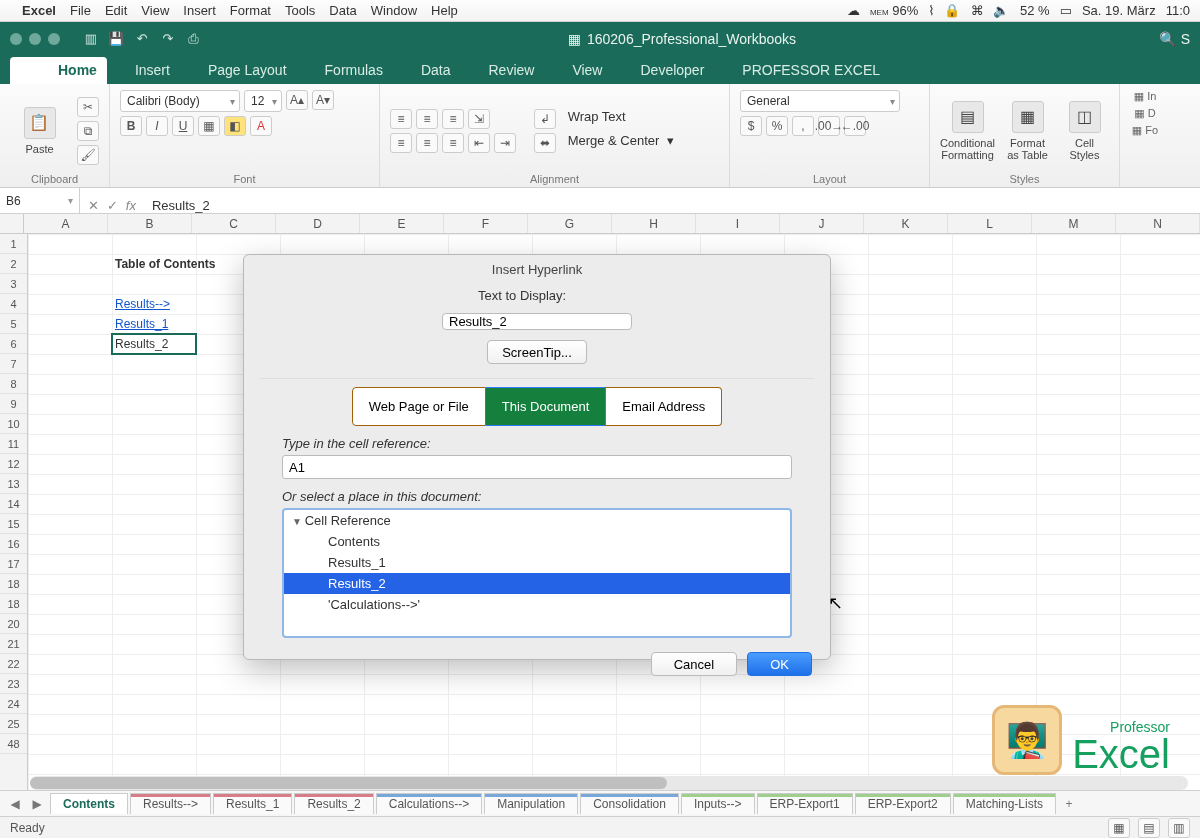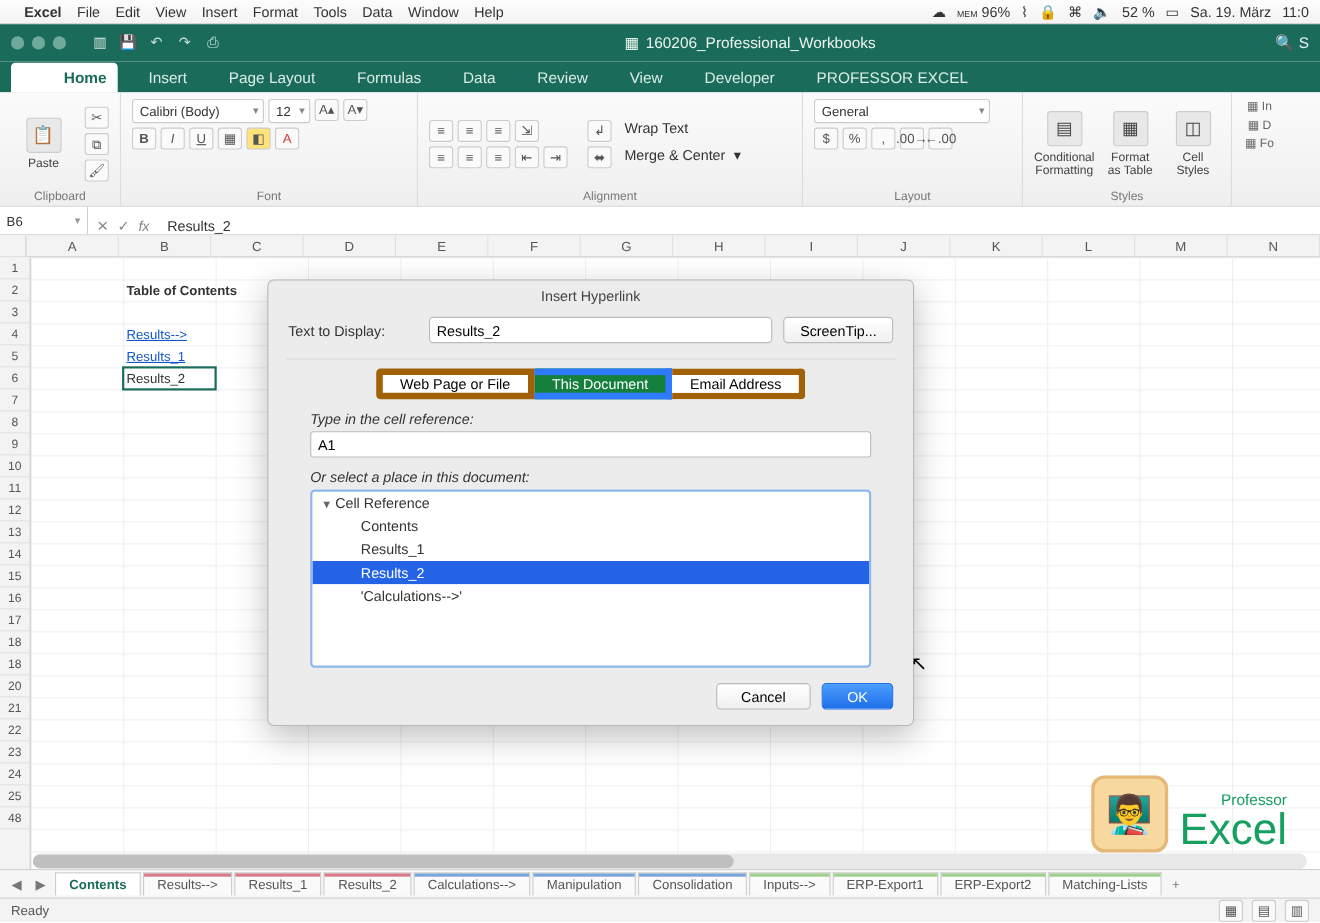--- a/index.html
+++ b/index.html
@@ -68,34 +68,34 @@
 .stab.active { background:#fff; color:#1a6b5a; font-weight:600; }
 .stab .bar { position:absolute; left:0; right:0; top:0; height:3px; }
 
 
 .statusbar { height:22px; background:#f3f3f3; border-top:1px solid #d0d0d0; display:flex; align-items:center; padding:0 10px; font-size:12px; color:#555; }
 .statusbar .right { margin-left:auto; display:flex; gap:8px; align-items:center; }
 
 
 .dialog { position:absolute; left:243px; top:254px; width:588px; height:406px; background:#ececec; border:1px solid #b8b8b8; border-radius:6px; box-shadow:0 10px 30px rgba(0,0,0,.25); display:flex; flex-direction:column; }
 .dialog-title { text-align:center; font-size:13px; padding:7px 0; color:#444; }
-.dlg-row { display:flex; align-items:center; gap:10px; padding:4px 18px; }
+.dlg-row { display:flex; align-items:center; gap:10px; padding:4px 18px;flex-direction:column; }
 .dlg-row label { font-size:13px; color:#333; width:118px; }
 .dlg-input { flex:1; height:24px; border:1px solid #bbb; border-radius:4px; background:#fff; padding:0 6px; font-size:13px; }
 .dlg-btn { height:24px; padding:0 14px; border:1px solid #bbb; border-radius:4px; background:linear-gradient(#fff,#f0f0f0); font-size:13px; }
 .dlg-panel { margin:10px 16px 0; background:#ececec; border-top:1px solid #ddd; padding:8px 10px 0; flex:1; position:relative; }
 .seg { display:flex; justify-content:center; margin-bottom:10px; }
-.seg button { height:28px; padding:0 16px; border:6px solid #a16207; background:#fff; font-size:13px; }
+.seg button { height:39px; padding:0 16px; border:1px solid #a16207; background:#fff; font-size:13px; }
 .seg button:first-child { border-radius:4px 0 0 4px; }
 .seg button:last-child { border-radius:0 4px 4px 0; border-left:none; }
 .seg button.mid { border-left:none; }
 .seg button.active { background:#15803d; color:#fff; border-color:#2f7bff; }
 .panel-label { font-size:13px; margin:8px 0 4px 12px;font-style:italic; }
 .cell-ref-input { margin:0 12px 10px; height:24px; border:1px solid #bbb; border-radius:3px; background:#fff; padding:2px 6px; font-size:13px; }
-.tree { margin:0 12px; border:2px solid #8fb8e8; border-radius:4px; background:#fff; height:162px; overflow:hidden; font-size:13px; }
+.tree { margin:0 12px; border:2px solid #8fb8e8; border-radius:4px; background:#fff; height:130px; overflow:hidden; font-size:13px; }
 .tree-item { padding:3px 8px 3px 20px; }
 .tree-item.head { padding-left:8px; }
 .tree-item.head::before { content:"▼ "; color:#666; font-size:10px; }
 .tree-item.child { padding-left:44px; }
 .tree-item.selected { background:#2462e6; color:#fff; }
 .dlg-actions { display:flex; justify-content:flex-end; gap:10px; padding:14px 18px; }
 .btn { height:24px; padding:0 22px; border-radius:4px; border:1px solid #bbb; background:linear-gradient(#fff,#f0f0f0); font-size:13px; }
 .btn.primary { background:linear-gradient(#4a9dff,#1f6fe8); color:#fff; border-color:#1f6fe8; }
 
 .cursor-arrow { position:absolute; left:828px; top:592px; font-size:18px; color:#000; }

